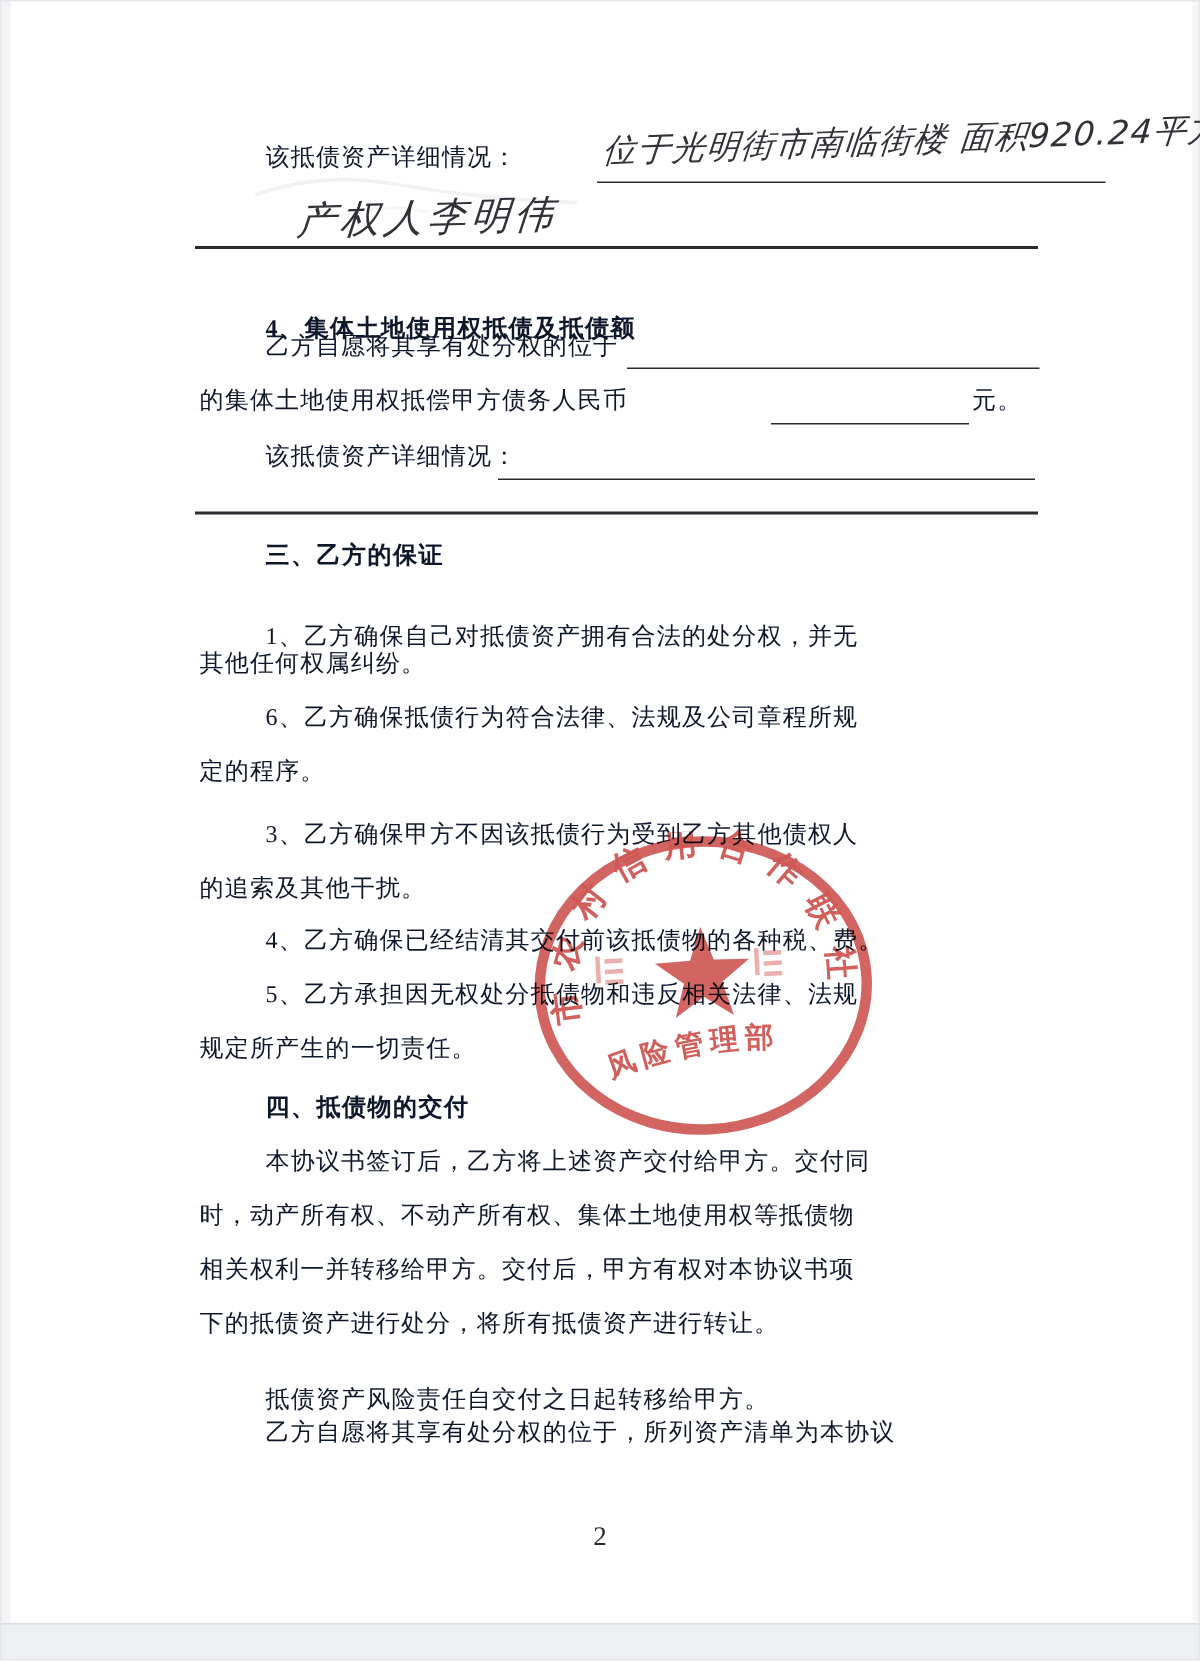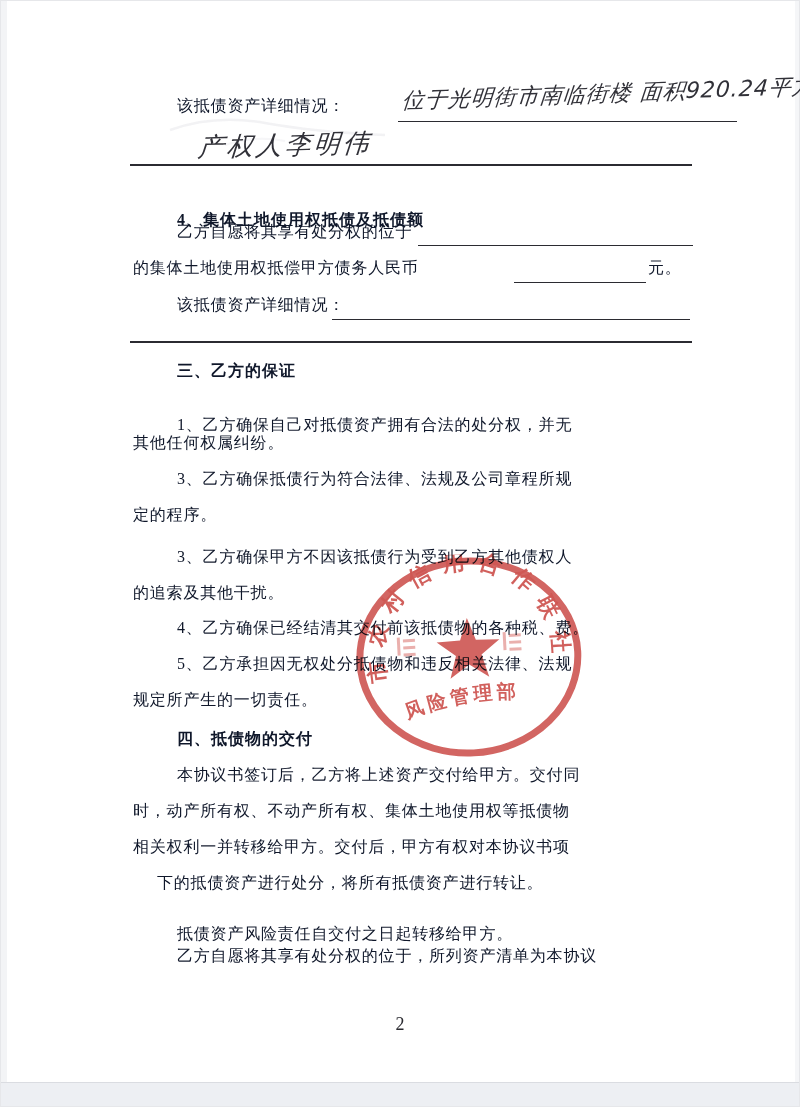--- a/index.html
+++ b/index.html
@@ -63,37 +63,37 @@
 
 <div class="line" style="left:177px;top:295px;">该抵债资产详细情况：</div>
 <div class="ul" style="left:332px;top:319px;width:358px;"></div>
 <div class="ul thick" style="left:130px;top:341px;width:562px;"></div>
 
 <div class="line heading" style="left:177px;top:361px;">三、乙方的保证</div>
 
 <div class="line" style="left:177px;top:415px;">1、乙方确保自己对抵债资产拥有合法的处分权，并无</div>
 <div class="line" style="left:133px;top:433px;">其他任何权属纠纷。</div>
 
-<div class="line" style="left:177px;top:469px;">3、乙方确保抵债行为符合法律、法规及公司章程所规</div>
+<div class="line" style="left:177px;top:469px;">6、乙方确保抵债行为符合法律、法规及公司章程所规</div>
 <div class="line" style="left:133px;top:505px;">定的程序。</div>
 
 <div class="line" style="left:177px;top:547px;">3、乙方确保甲方不因该抵债行为受到乙方其他债权人</div>
 <div class="line" style="left:133px;top:583px;">的追索及其他干扰。</div>
 
 <div class="line" style="left:177px;top:618px;">4、乙方确保已经结清其交付前该抵债物的各种税、费。</div>
 
 <div class="line" style="left:177px;top:654px;">5、乙方承担因无权处分抵债物和违反相关法律、法规</div>
 <div class="line" style="left:133px;top:690px;">规定所产生的一切责任。</div>
 
 <div class="line heading" style="left:177px;top:729px;">四、抵债物的交付</div>
 
 <div class="line" style="left:177px;top:765px;">本协议书签订后，乙方将上述资产交付给甲方。交付同</div>
 <div class="line" style="left:133px;top:801px;">时，动产所有权、不动产所有权、集体土地使用权等抵债物</div>
 <div class="line" style="left:133px;top:837px;">相关权利一并转移给甲方。交付后，甲方有权对本协议书项</div>
-<div class="line" style="left:133px;top:873px;margin-left:24px;">下的抵债资产进行处分，将所有抵债资产进行转让。</div>
+<div class="line" style="left:133px;top:873px;">下的抵债资产进行处分，将所有抵债资产进行转让。</div>
 
 <div class="line" style="left:177px;top:910px;margin-top:14px;">抵债资产风险责任自交付之日起转移给甲方。</div>
 <div class="line" style="left:177px;top:946px;">乙方自愿将其享有处分权的位于，所列资产清单为本协议</div>
 
 <svg class="stamp" viewBox="0 0 234 212">
   <ellipse cx="117" cy="103" rx="109" ry="96" fill="none" stroke="#c8403c" stroke-width="7" opacity="0.92"></ellipse>
   <path id="sealArc" d="M 37.1 129.1 A 85 85 0 1 1 196.9 129.1" fill="none"></path>
   <text font-size="22" font-weight="bold" fill="#c8403c" letter-spacing="12" font-family="'DejaVu Sans','Liberation Sans',sans-serif" opacity="0.95">
     <textPath href="#sealArc" startOffset="6">市农村信用合作联社</textPath>
   </text>

